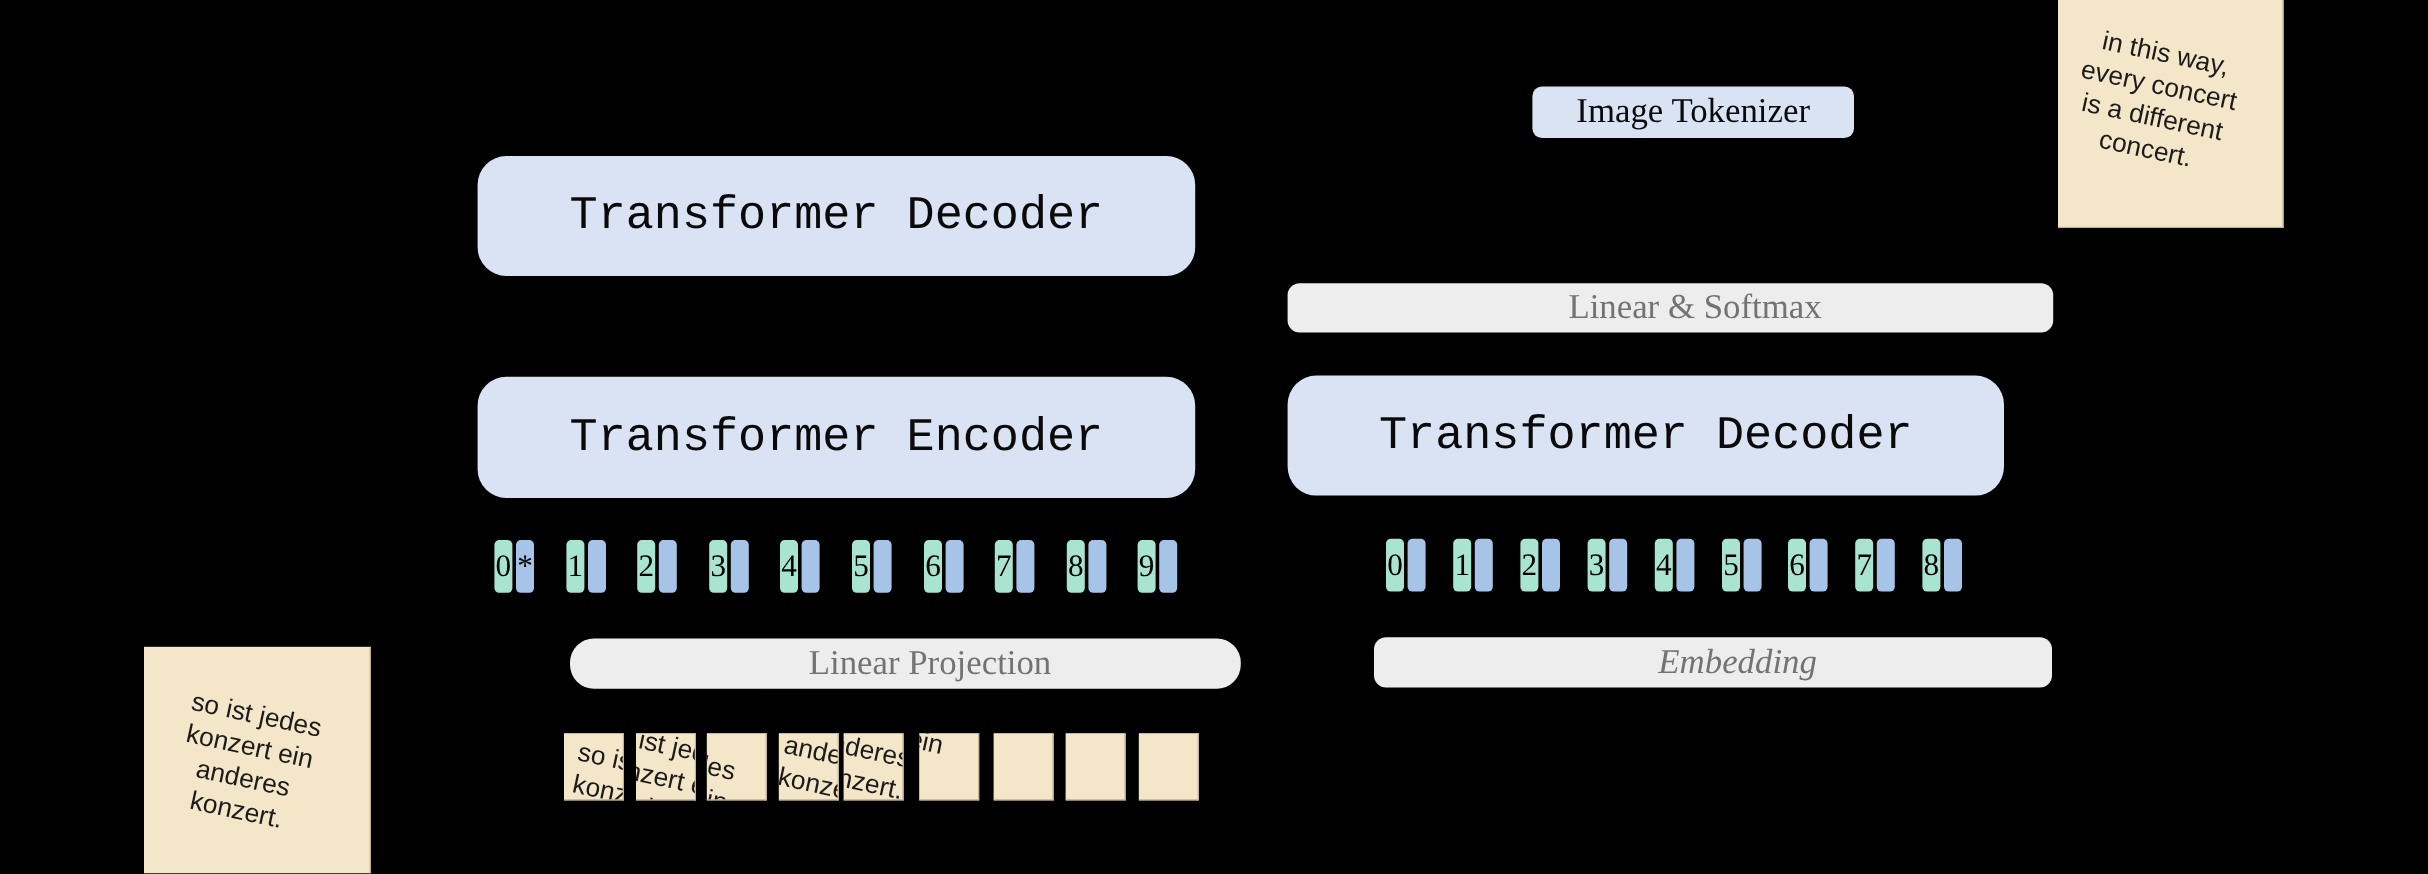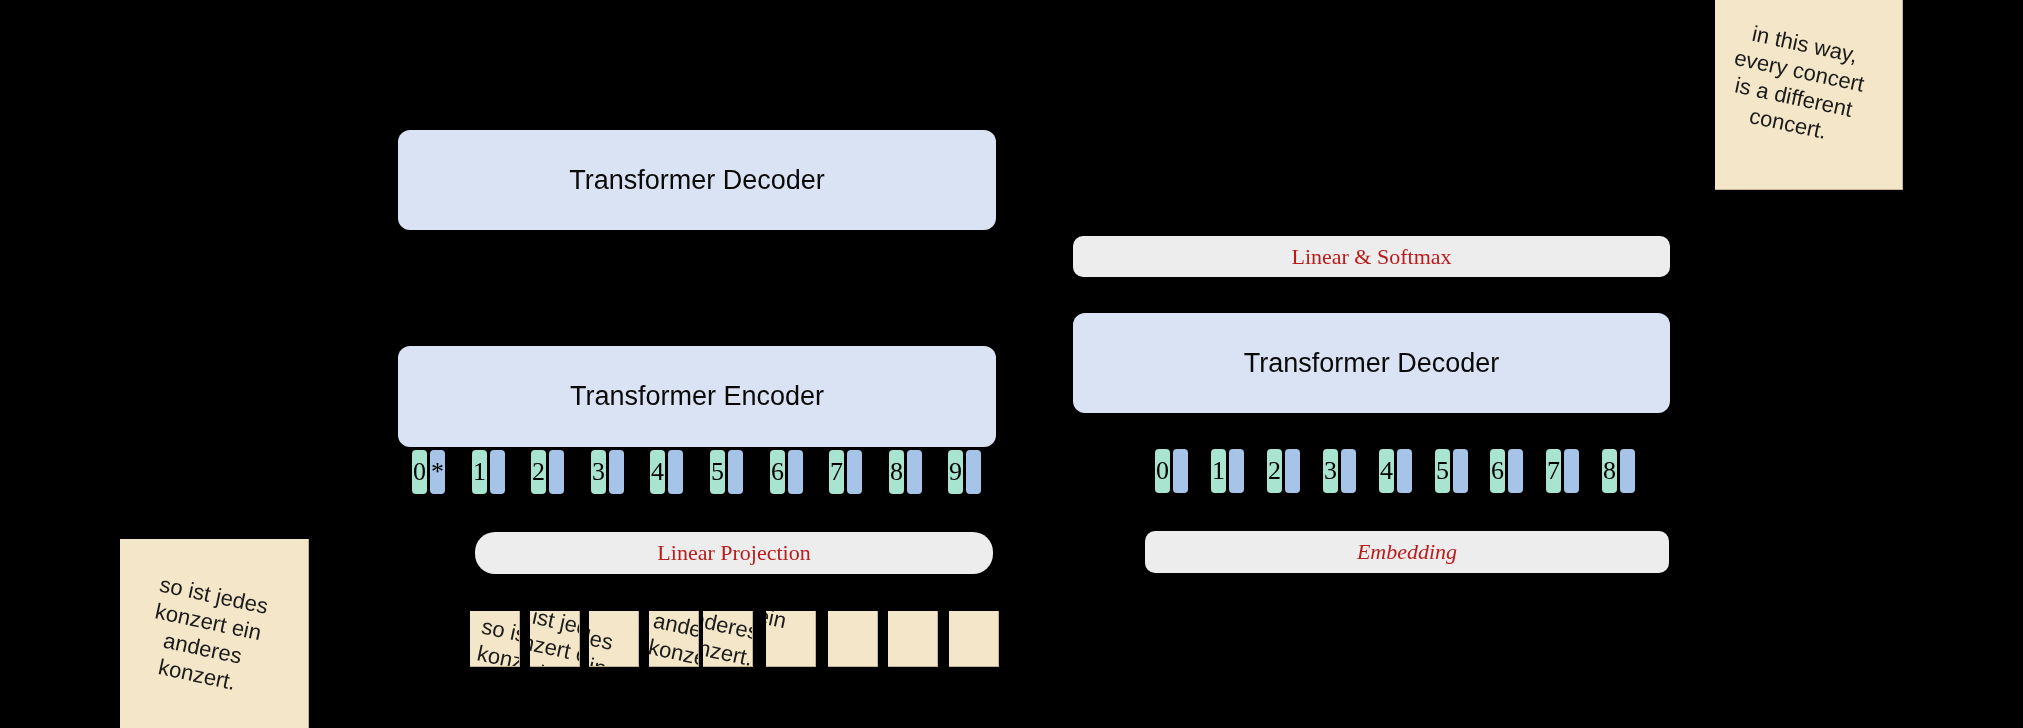--- a/index.html
+++ b/index.html
@@ -7,33 +7,34 @@
     position:relative;
     width:2023px;height:728px;
     background:var(--background,#000);
     overflow:hidden;
     font-family:"Liberation Serif",serif;
   }
   
   .bigbox{
     position:absolute;
     background:var(--box-blue,#dae3f4);
-    border-radius:12px;
-    display:flex;align-items:center;justify-content:center;
-    font-size:27px;color:#0a0a0a;
-    font-family:Liberation Sans, sans-serif;
+    border-radius:24px;
+    display:flex;align-items:center;justify-content:center;
+    font-size:39px;color:#0a0a0a;
+    font-family:Liberation Mono, monospace;
   }
   
   .bar{
     position:absolute;
     background:var(--bar-gray,#ededed);
     border-radius:10px;
     display:flex;align-items:center;justify-content:center;
-    font-size:22px;color:#b91c1c;
-    font-family:"Liberation Serif",serif;
+    font-size:29px;color:#737373;
+    font-family:"Liberation Serif",serif;
+    padding-left:41px;
   }
   .smallbox{
     position:absolute;
     background:var(--box-blue,#dae3f4);
     border-radius:8px;
     display:flex;align-items:center;justify-content:center;
     font-size:29px;color:#0a0a0a;
     font-family:"Liberation Serif",serif;
   }
   
@@ -81,21 +82,21 @@
     transform:rotate(12deg);transform-origin:0 0;
   }
 </style>
 </head>
 <body>
 
 <div id="canvas">
 
   <div class="bigbox" style="left:398px;top:130px;width:598px;height:100px;">Transformer Decoder</div>
 
-  <div class="bigbox" style="left:398px;top:314px;width:598px;height:101px;margin-top:32px;">Transformer Encoder</div>
+  <div class="bigbox" style="left:398px;top:314px;width:598px;height:101px;">Transformer Encoder</div>
 
   <div class="token-row" style="left:412px;top:450px;">
     <div class="pair" style="left:0px">
         <span class="tok green">0</span>
         <span class="tok blue">*</span>
       </div>
     <div class="pair" style="left:60px">
         <span class="tok green">1</span>
         <span class="tok blue"></span>
       </div>
@@ -170,20 +171,21 @@
         <div class="frag" style="--tx:-105px;--ty:-58px">so ist jedes
 konzert ein
 anderes
 konzert.</div>
       </div>
     <div class="patch" style="left:358px"></div>
     <div class="patch" style="left:418px"></div>
     <div class="patch" style="left:479px"></div>
   </div>
 
+  <div class="smallbox" style="left:1277px;top:72px;width:268px;height:43px;">Image Tokenizer</div>
 
   <div class="bar" style="left:1073px;top:236px;width:597px;height:41px;">Linear &amp; Softmax</div>
 
   <div class="bigbox" style="left:1073px;top:313px;width:597px;height:100px;">Transformer Decoder</div>
 
   <div class="token-row" style="left:1155px;top:449px;">
     <div class="pair" style="left:0px">
         <span class="tok green">0</span>
         <span class="tok blue"></span>
       </div>

